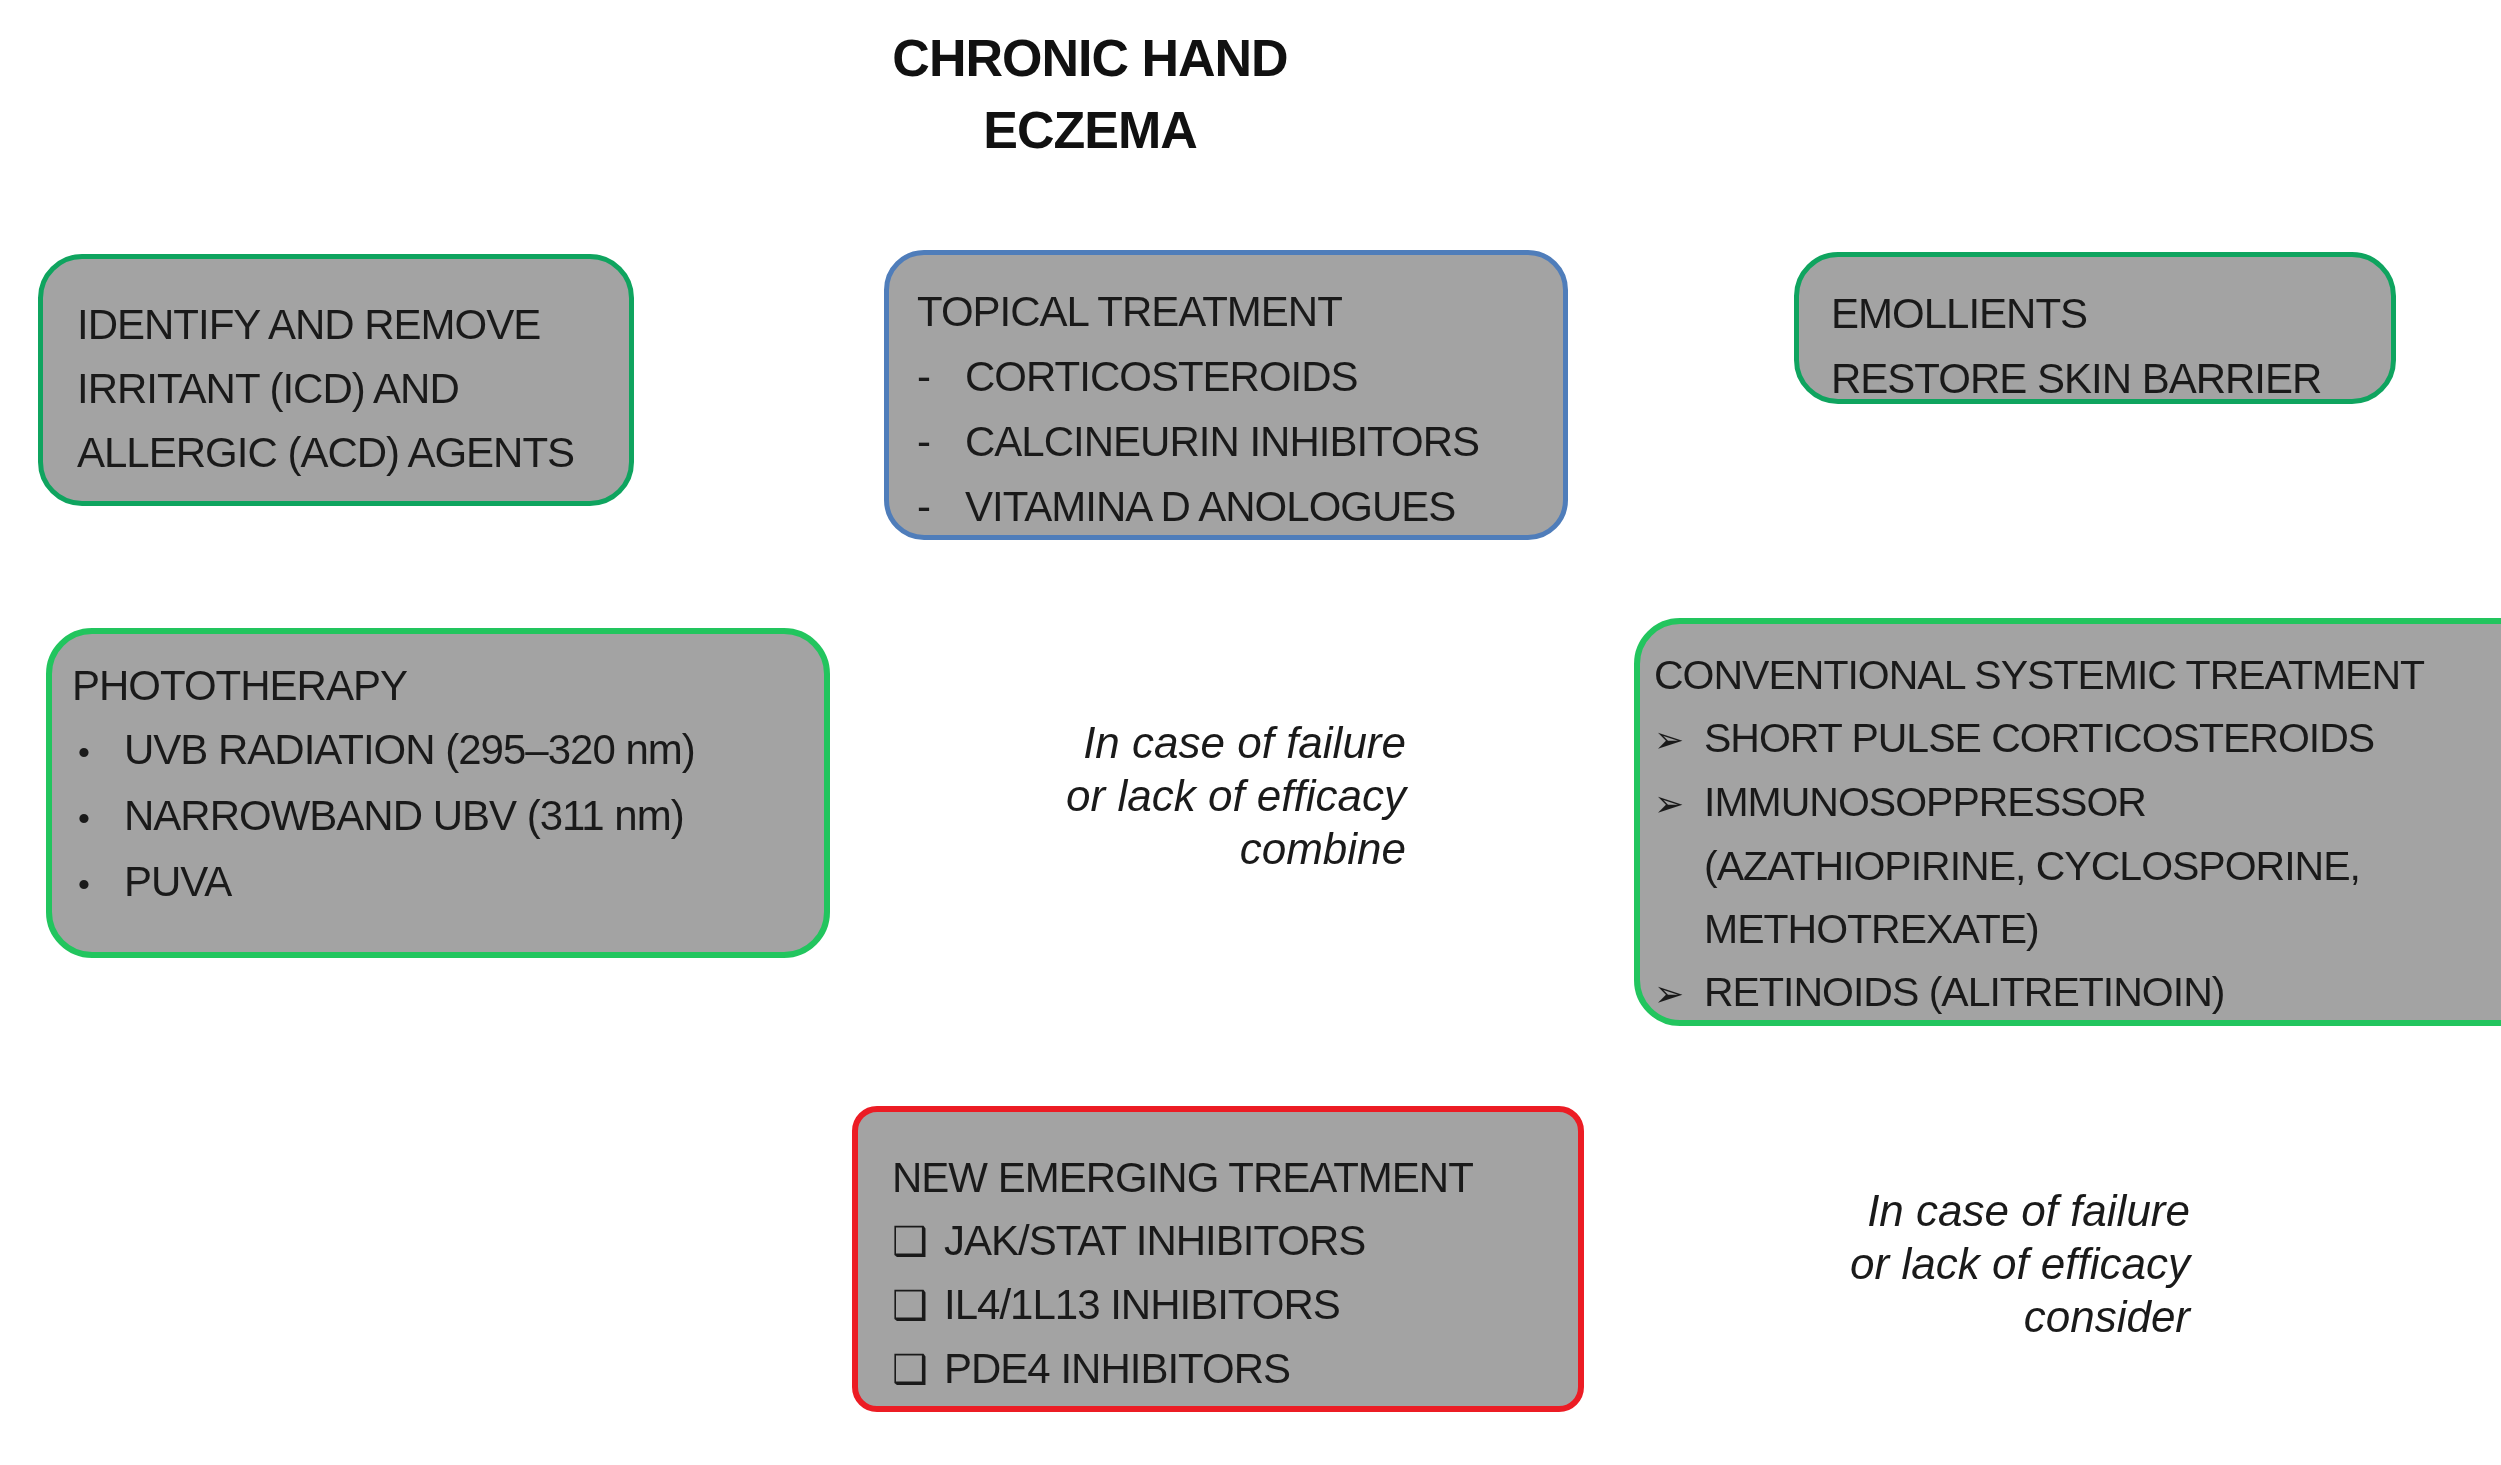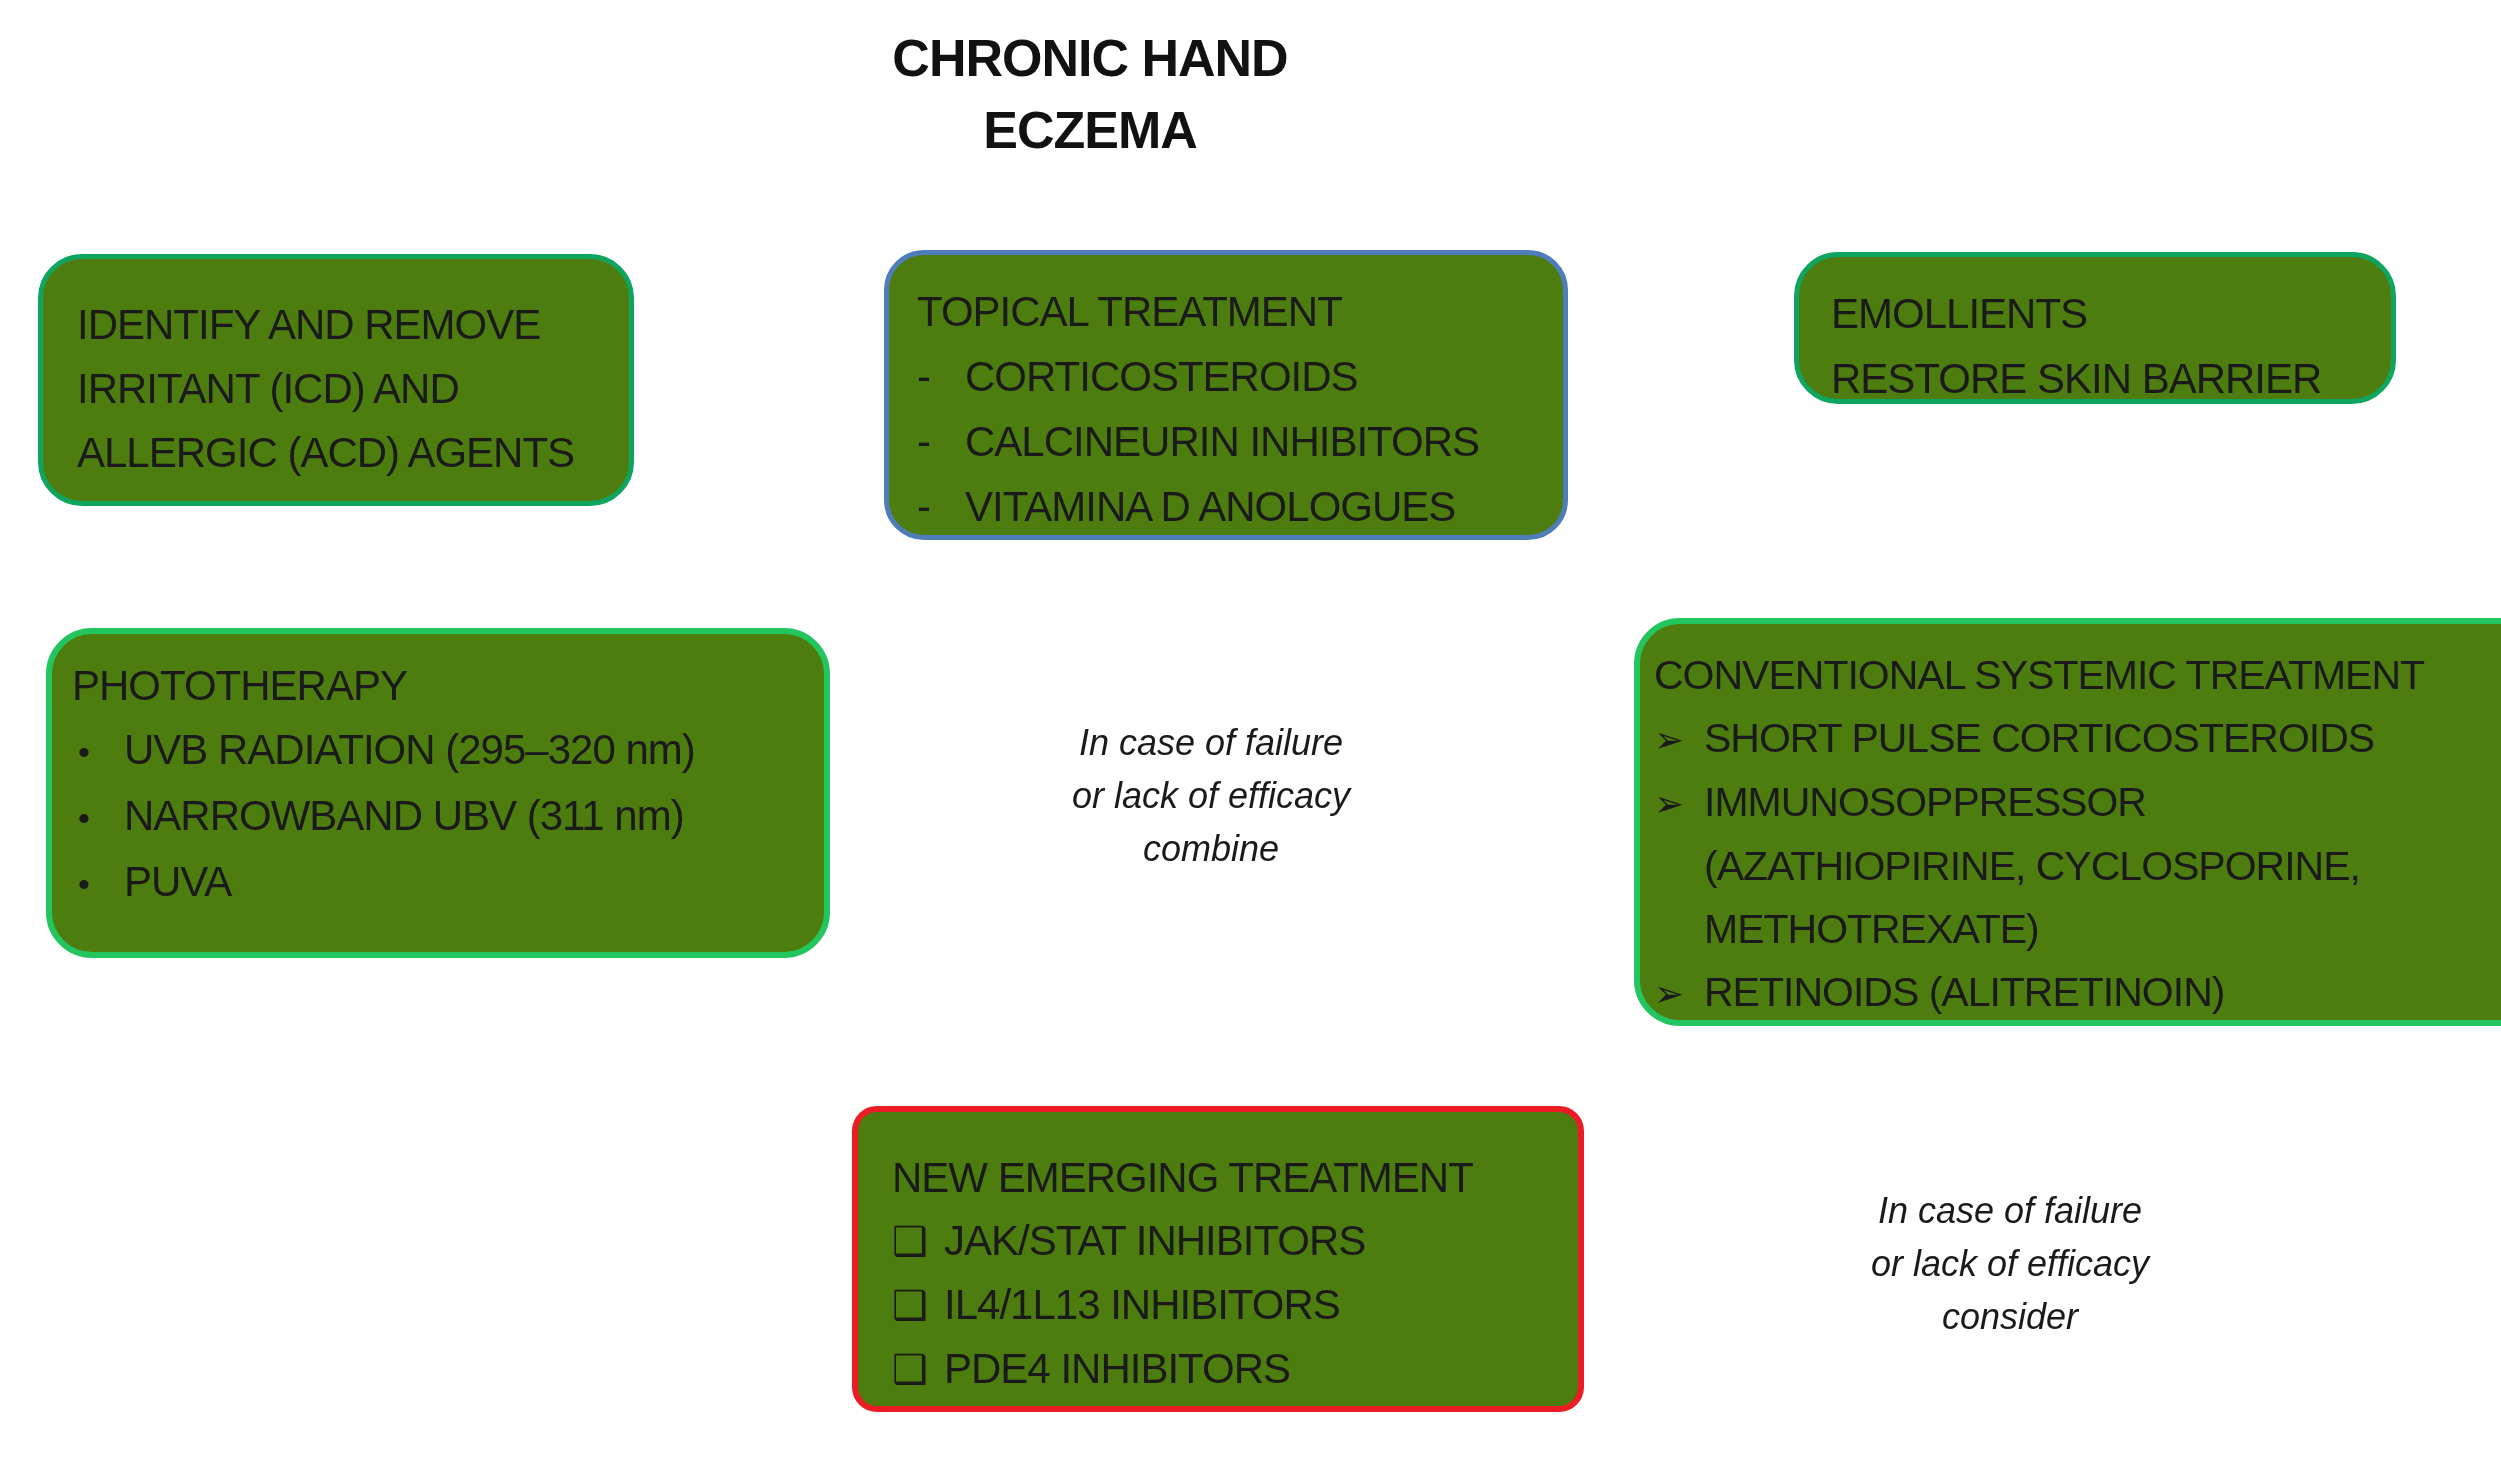--- a/index.html
+++ b/index.html
@@ -7,21 +7,21 @@
   .canvas { position:relative; width:2501px; height:1465px; background:#ffffff; overflow:hidden; }
 
   .diagram-title {
     position:absolute; left:840px; top:22px; width:500px;
     text-align:center; font-weight:bold; font-size:52px; line-height:72px;
     letter-spacing:-1px; color:#111;
   }
   .diagram-title .tline { display:block; }
 
   .box {
-    position:absolute; box-sizing:border-box; background:#4d7c0f;
+    position:absolute; box-sizing:border-box; background:#a3a3a3;
     font-size:42px; line-height:64px; letter-spacing:-1px;
   }
   .box .line { display:block; white-space:nowrap; }
   .box .box-title { display:block; white-space:nowrap; }
 
   .border-green { border:5px solid #0FA45F; border-radius:44px; }
   .border-slate { border:5px solid #4F7DBA; border-radius:40px; }
   .border-blue  { border:6px solid #22c55e; border-radius:46px; }
   .border-red   { border:6px solid #EC1C24; border-radius:56px; }
 
@@ -34,22 +34,22 @@
 
   .brow { display:flex; align-items:baseline; }
   .bullet { flex:none; display:inline-block; }
   .bullet-dash   { width:48px; }
   .bullet-dot    { width:46px; font-size:34px; padding-left:6px; }
   .bullet-arrow  { width:50px; font-size:36px; }
   .bullet-check  { width:52px; font-size:40px; }
   .btext { white-space:nowrap; }
 
   .note {
-    position:absolute; font-style:italic; font-size:36px; line-height:53px;
-    text-align:center; color:#1a1a1a;
+    position:absolute; font-style:italic; font-size:44px; line-height:53px;
+    text-align:right; color:#1a1a1a;
   }
   #note-combine  { left:1016px; top:716px;  width:390px; }
   #note-consider { left:1830px; top:1184px; width:360px; }
   .note .nline { display:block; }
 </style>
 </head>
 <body>
 
 <div class="canvas">
 

